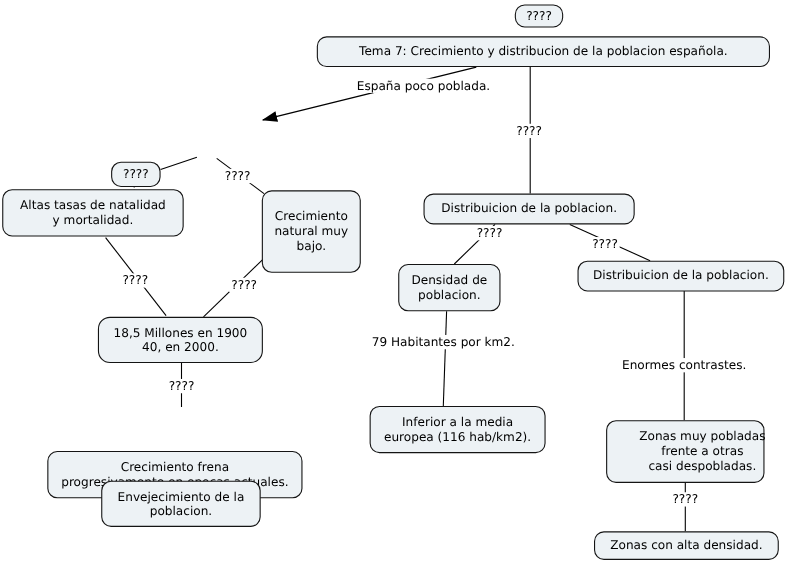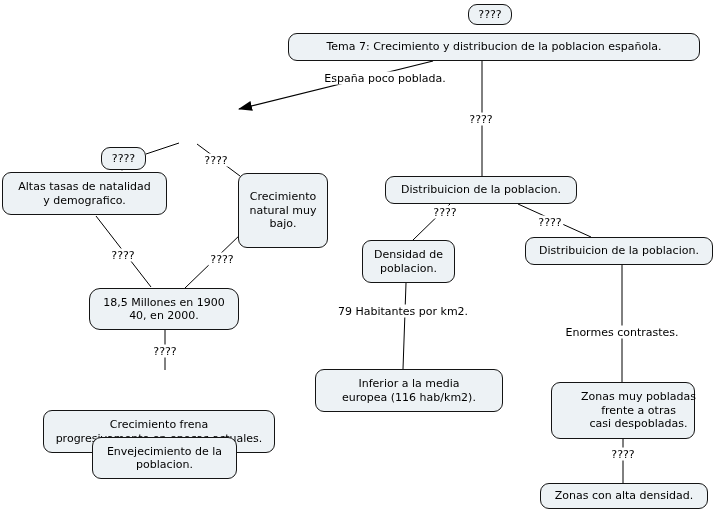--- a/index.html
+++ b/index.html
@@ -24,21 +24,21 @@
   #n-ciclo     {left:88px; top:117px;width:179px;height:27px;}
   #n-qsmall    {left:101px;top:147px;width:45px; height:23px;}
   #n-altas     {left:2px;  top:172px;width:165px;height:43px;}
   #n-natural   {left:238px;top:173px;width:90px; height:75px;}
   #n-millones  {left:89px; top:288px;width:150px;height:42px;border-radius:11px;}
   #n-frena     {left:43px; top:370px;width:232px;height:43px;margin-top:40px;}
   #n-envej     {left:92px; top:437px;width:145px;height:42px;}
   #n-dist1     {left:385px;top:176px;width:192px;height:28px;}
   #n-densidad  {left:362px;top:240px;width:93px; height:43px;}
   #n-dist2     {left:525px;top:237px;width:188px;height:28px;}
-  #n-inferior  {left:315px;top:369px;width:188px;height:43px;}
+  #n-inferior  {left:336px;top:369px;width:160px;height:43px;}
   #n-zonas1    {left:551px;top:382px;width:144px;height:57px;padding-left:31px;}
   #n-zonas2    {left:540px;top:483px;width:168px;height:26px;}
   
   #l-espana    {left:341px;top:78px;margin-left:44px;}
   #l-q-ciclo-r {left:216px;top:160px;}
   #l-q-altas   {left:123px;top:255px;}
   #l-q-natural {left:222px;top:259px;}
   #l-q-mill    {left:165px;top:351px;}
   #l-q-frena   {left:165px;top:422px;}
   #l-q-tema    {left:481px;top:119px;}
@@ -72,21 +72,21 @@
     <line x1="518" y1="204" x2="591" y2="237" stroke="#000" stroke-width="1"></line>
     <line x1="406" y1="283" x2="403" y2="369" stroke="#000" stroke-width="1"></line>
     <line x1="622" y1="264" x2="622" y2="382" stroke="#000" stroke-width="1"></line>
     <line x1="623" y1="438" x2="623" y2="483" stroke="#000" stroke-width="1"></line>
   </svg>
 
   <div class="node" id="n-qtop">????</div>
   <div class="node" id="n-tema">Tema 7: Crecimiento y distribucion de la poblacion española.</div>
   <div class="node" id="n-qsmall">????</div>
   <div class="node" id="n-altas">Altas tasas de natalidad
-y demografico.</div>
+y mortalidad.</div>
   <div class="node" id="n-natural">Crecimiento
 natural muy
 bajo.</div>
   <div class="node" id="n-millones">18,5 Millones en 1900
 40, en 2000.</div>
   <div class="node" id="n-frena">Crecimiento frena
 progresivamente en epocas actuales.</div>
   <div class="node" id="n-envej">Envejecimiento de la
 poblacion.</div>
   <div class="node" id="n-dist1">Distribuicion de la poblacion.</div>

